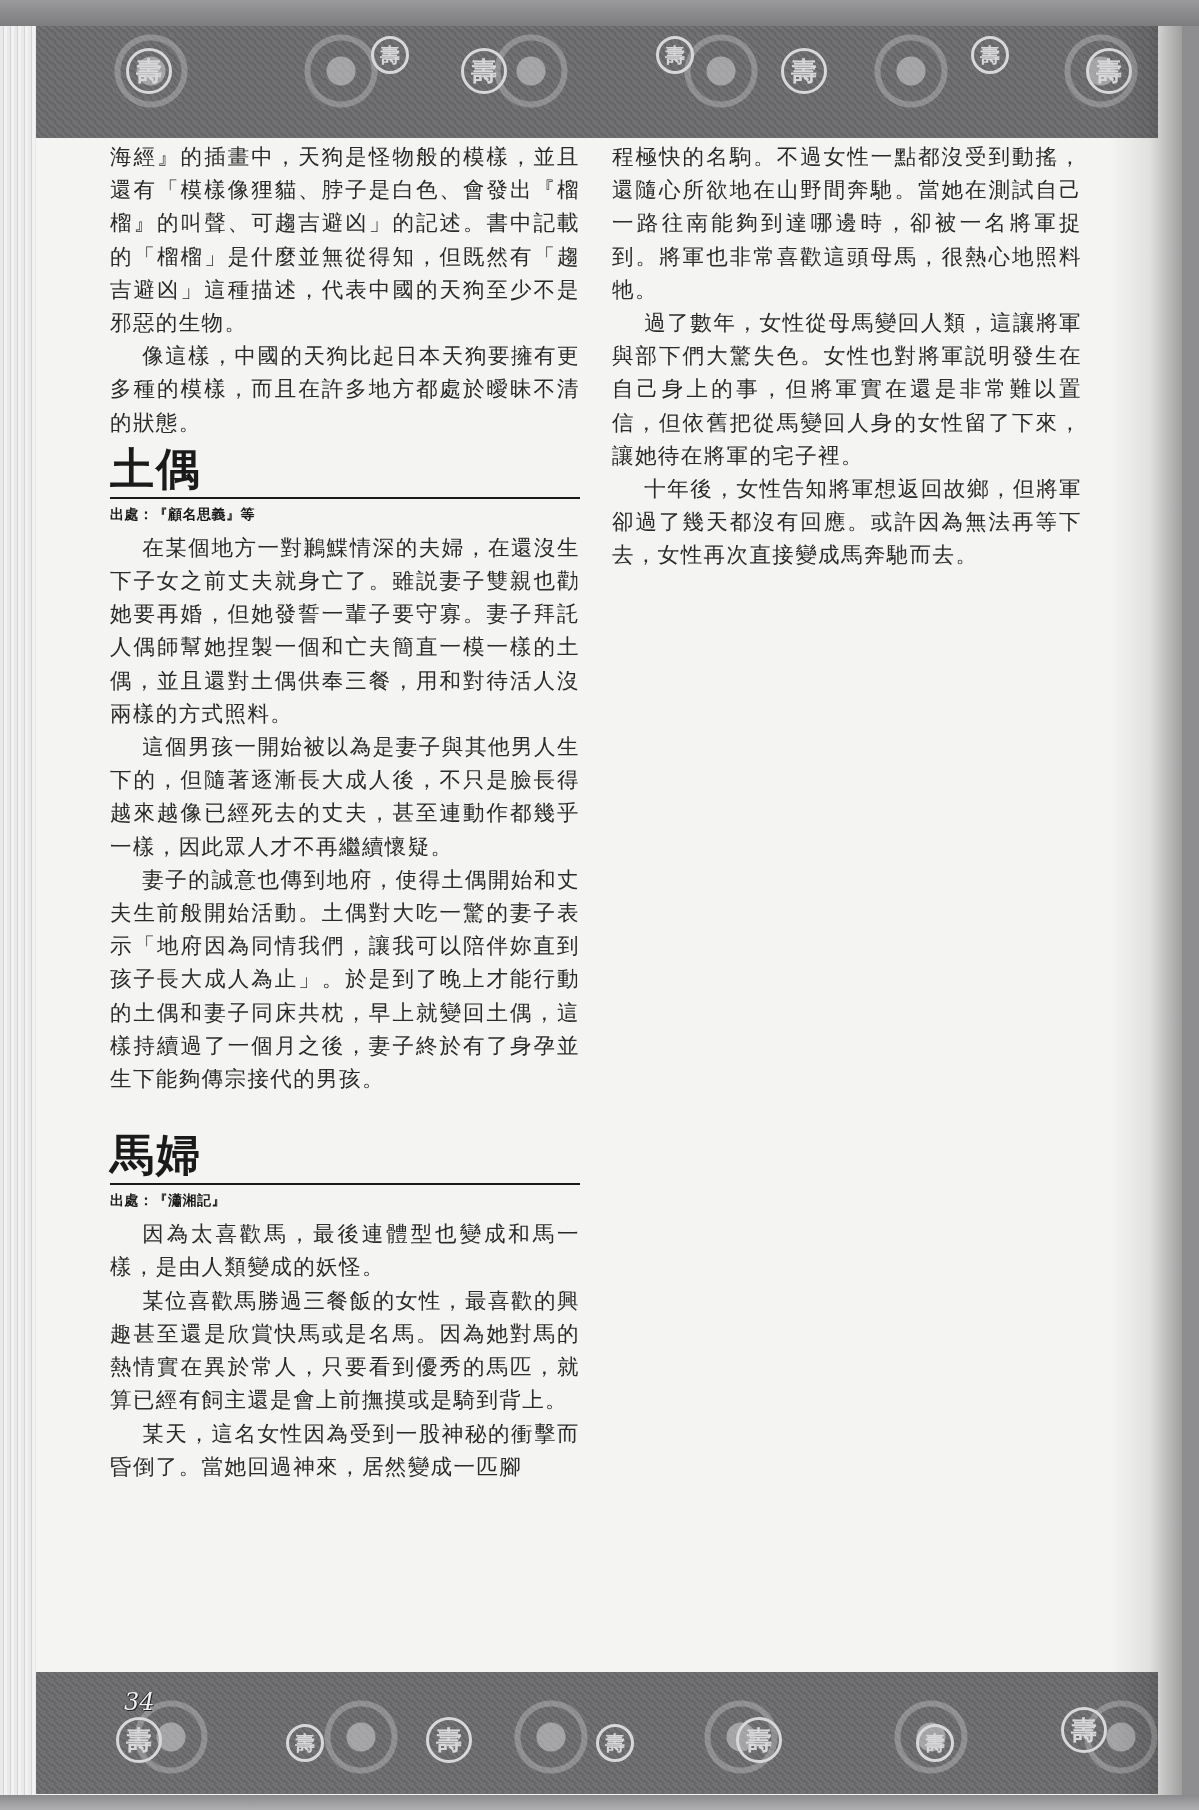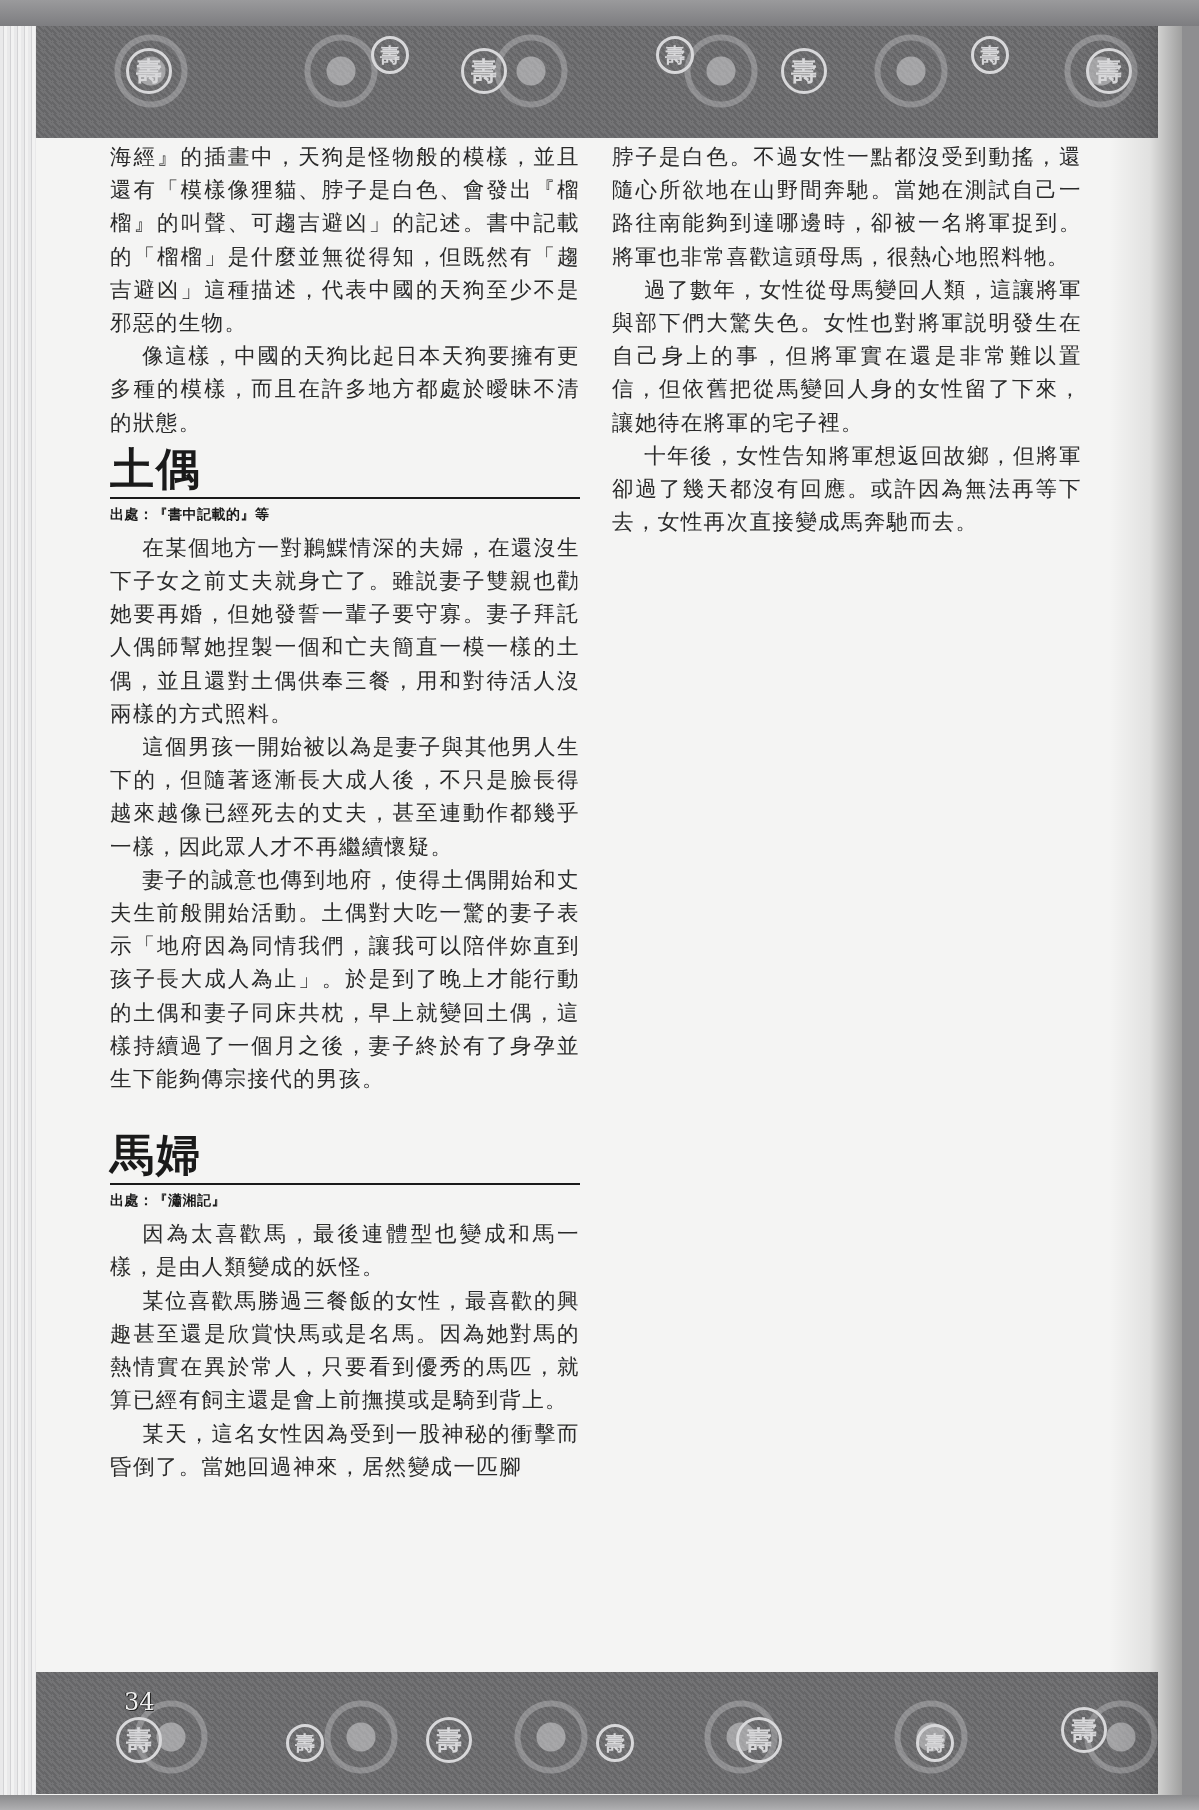--- a/index.html
+++ b/index.html
@@ -42,21 +42,21 @@
   .band-bottom { top: 1672px; height: 122px; background-position: 40px 10px, 40px 10px, 0 0; }
   .band .motif {
     position: absolute; width: 46px; height: 46px; border-radius: 50%;
     border: 3px solid #d8d8da; box-sizing: border-box;
     display: flex; align-items: center; justify-content: center;
     color: #d8d8da; font-size: 26px; font-weight: bold; line-height: 1;
   }
   .page-number {
     position: absolute; left: 124px; top: 1688px;
     font-family: "DejaVu Serif", "Liberation Serif", serif;
-    font-size: 24px; color: #f0f0f0;
+    font-style: italic; font-size: 24px; color: #f0f0f0;
     text-shadow: 1px 1px 0 #222, -1px 0 0 #222;
   }
   .watermark {
     position: absolute; left: 1131px; top: 1890px;
     font-size: 14px; color: #ffffff; text-shadow: 0 0 2px #000;
   }
   .col {
     position: absolute; top: 140px;
     font-size: 21.5px; line-height: 33.2px; color: #2a2a2a;
     letter-spacing: 1.4px;
@@ -103,34 +103,34 @@
 </div>
 
 <div class="gutter-shadow"></div>
 
 <div class="col col-left">
   <p>海經』的插畫中，天狗是怪物般的模樣，並且還有「模樣像狸貓、脖子是白色、會發出『榴榴』的叫聲、可趨吉避凶」的記述。書中記載的「榴榴」是什麼並無從得知，但既然有「趨吉避凶」這種描述，代表中國的天狗至少不是邪惡的生物。</p>
   <p class="indent">像這樣，中國的天狗比起日本天狗要擁有更多種的模樣，而且在許多地方都處於曖昧不清的狀態。</p>
 
   <div class="heading" style="margin-top:4px;">土偶</div>
   <div class="heading-rule"></div>
-  <div class="source">出處：『書中記載的』等</div>
+  <div class="source">出處：『顧名思義』等</div>
   <p class="indent">在某個地方一對鶼鰈情深的夫婦，在還沒生下子女之前丈夫就身亡了。雖説妻子雙親也勸她要再婚，但她發誓一輩子要守寡。妻子拜託人偶師幫她捏製一個和亡夫簡直一模一樣的土偶，並且還對土偶供奉三餐，用和對待活人沒兩樣的方式照料。</p>
   <p class="indent">這個男孩一開始被以為是妻子與其他男人生下的，但隨著逐漸長大成人後，不只是臉長得越來越像已經死去的丈夫，甚至連動作都幾乎一樣，因此眾人才不再繼續懷疑。</p>
   <p class="indent">妻子的誠意也傳到地府，使得土偶開始和丈夫生前般開始活動。土偶對大吃一驚的妻子表示「地府因為同情我們，讓我可以陪伴妳直到孩子長大成人為止」。於是到了晚上才能行動的土偶和妻子同床共枕，早上就變回土偶，這樣持續過了一個月之後，妻子終於有了身孕並生下能夠傳宗接代的男孩。</p>
 
   <div class="heading" style="margin-top:34px;">馬婦</div>
   <div class="heading-rule"></div>
   <div class="source">出處：『瀟湘記』</div>
   <p class="indent">因為太喜歡馬，最後連體型也變成和馬一樣，是由人類變成的妖怪。</p>
   <p class="indent">某位喜歡馬勝過三餐飯的女性，最喜歡的興趣甚至還是欣賞快馬或是名馬。因為她對馬的熱情實在異於常人，只要看到優秀的馬匹，就算已經有飼主還是會上前撫摸或是騎到背上。</p>
   <p class="indent">某天，這名女性因為受到一股神秘的衝擊而昏倒了。當她回過神來，居然變成一匹腳</p>
 </div>
 
 <div class="col col-right">
-  <p>脖子是白色。不過女性一點都沒受到動搖，還隨心所欲地在山野間奔馳。當她在測試自己一路往南能夠到達哪邊時，卻被一名將軍捉到。將軍也非常喜歡這頭母馬，很熱心地照料牠。</p>
+  <p>程極快的名駒。不過女性一點都沒受到動搖，還隨心所欲地在山野間奔馳。當她在測試自己一路往南能夠到達哪邊時，卻被一名將軍捉到。將軍也非常喜歡這頭母馬，很熱心地照料牠。</p>
   <p class="indent">過了數年，女性從母馬變回人類，這讓將軍與部下們大驚失色。女性也對將軍説明發生在自己身上的事，但將軍實在還是非常難以置信，但依舊把從馬變回人身的女性留了下來，讓她待在將軍的宅子裡。</p>
   <p class="indent">十年後，女性告知將軍想返回故鄉，但將軍卻過了幾天都沒有回應。或許因為無法再等下去，女性再次直接變成馬奔馳而去。</p>
 </div>
 
 <div class="page-number">34</div>
 <div class="scan-bottom"></div>
 <div class="watermark">拷貝漫畫</div>
 
 </body></html>

